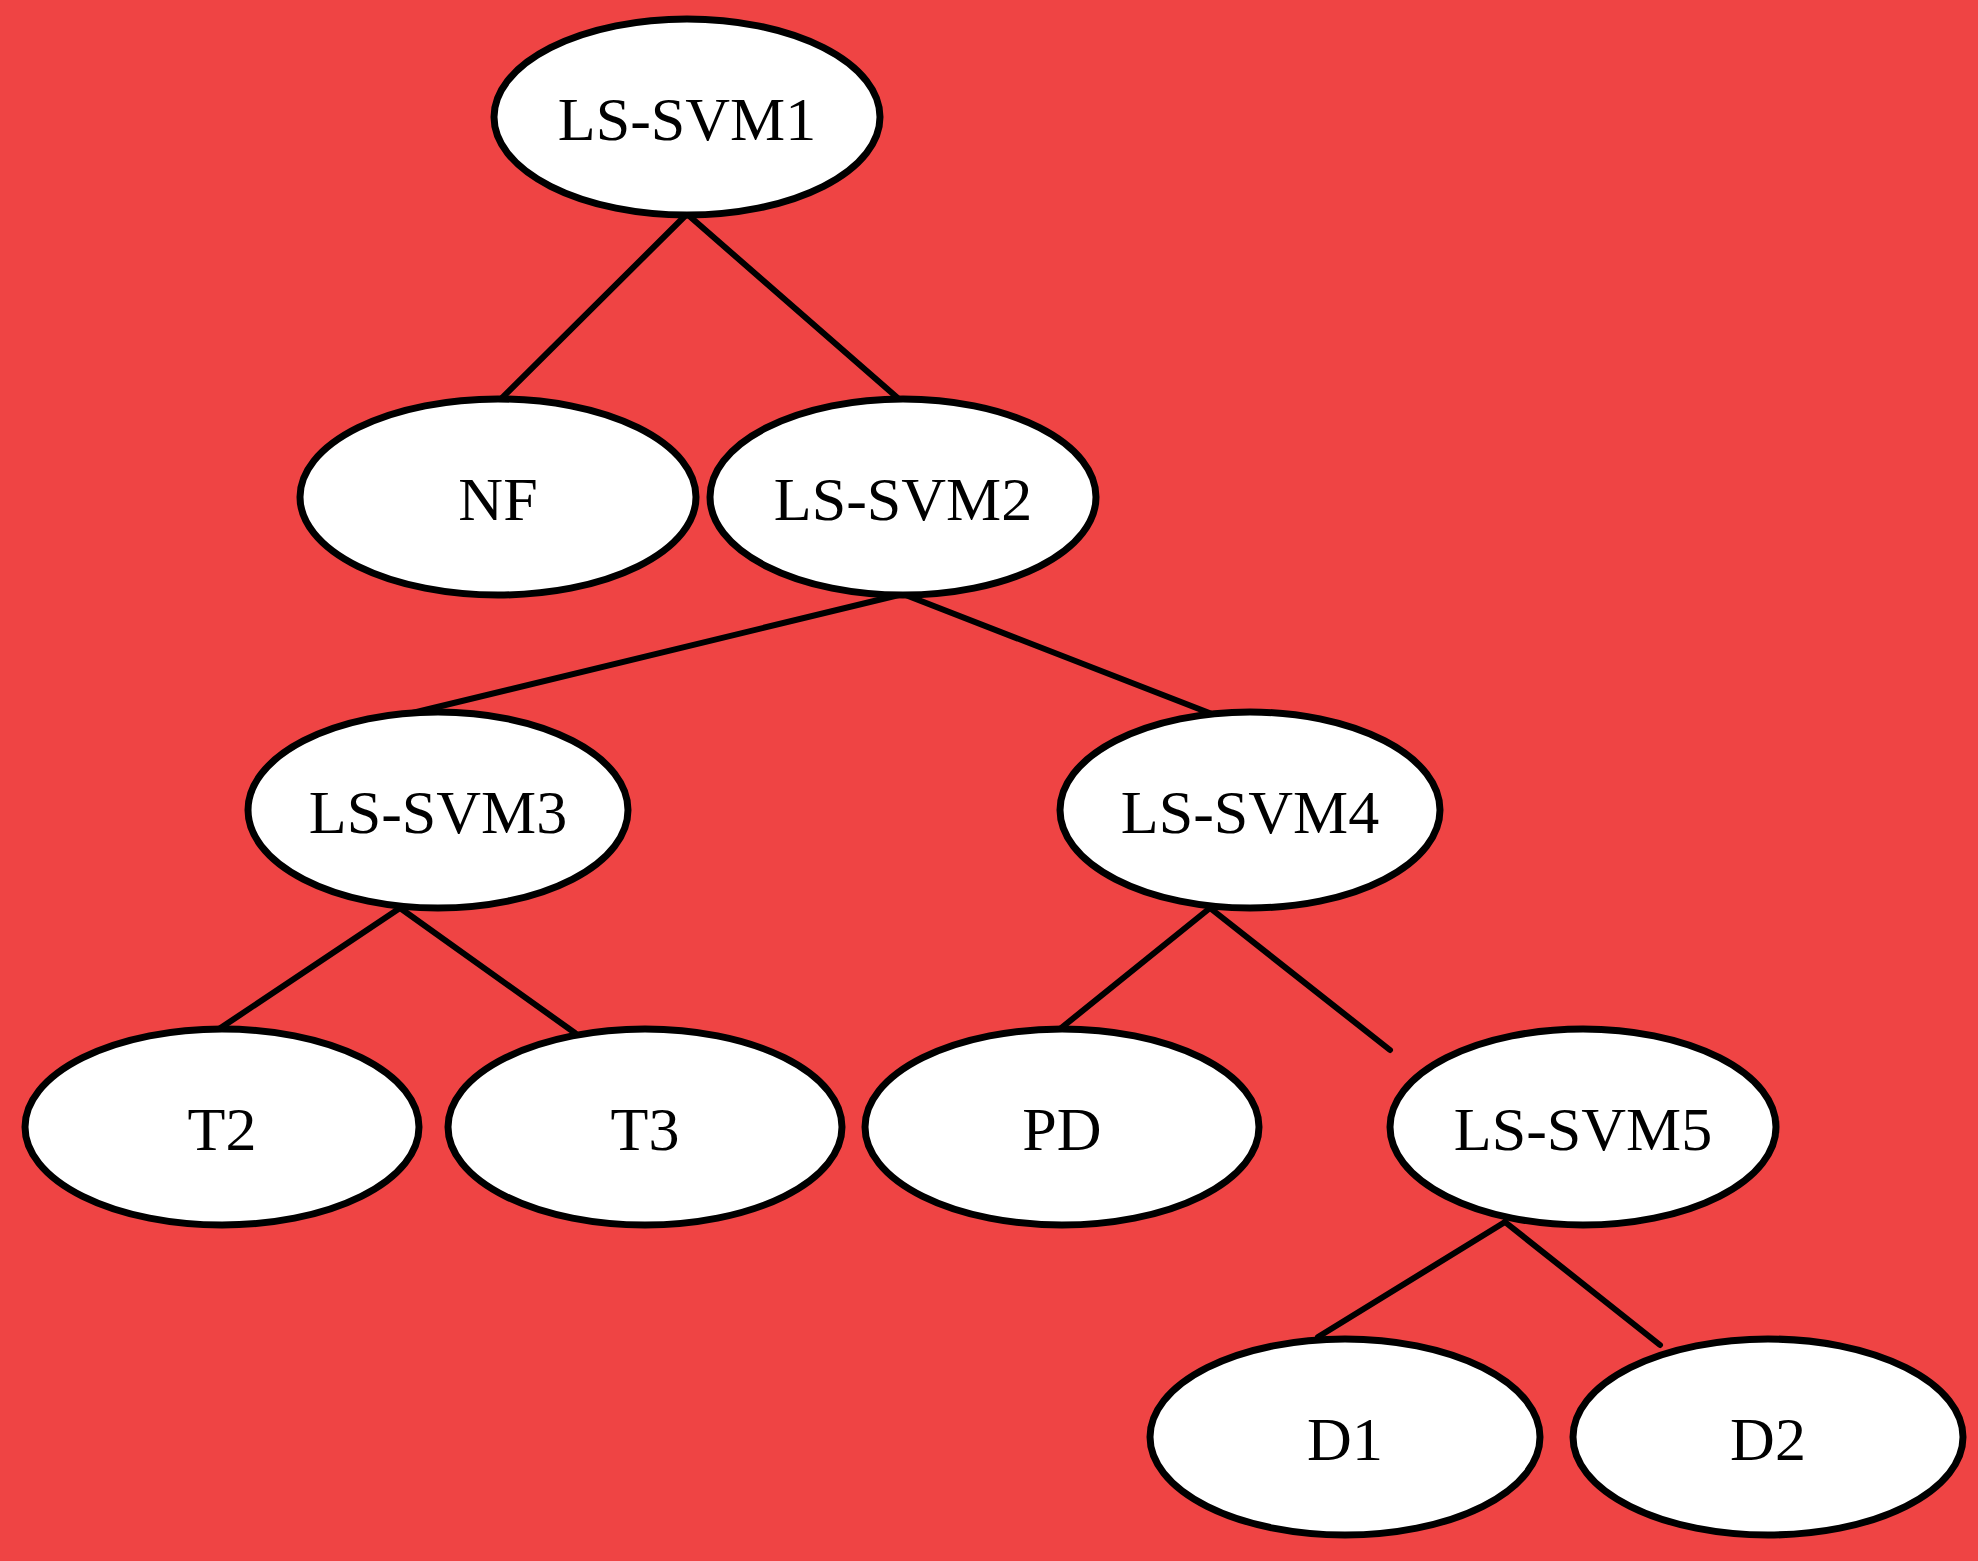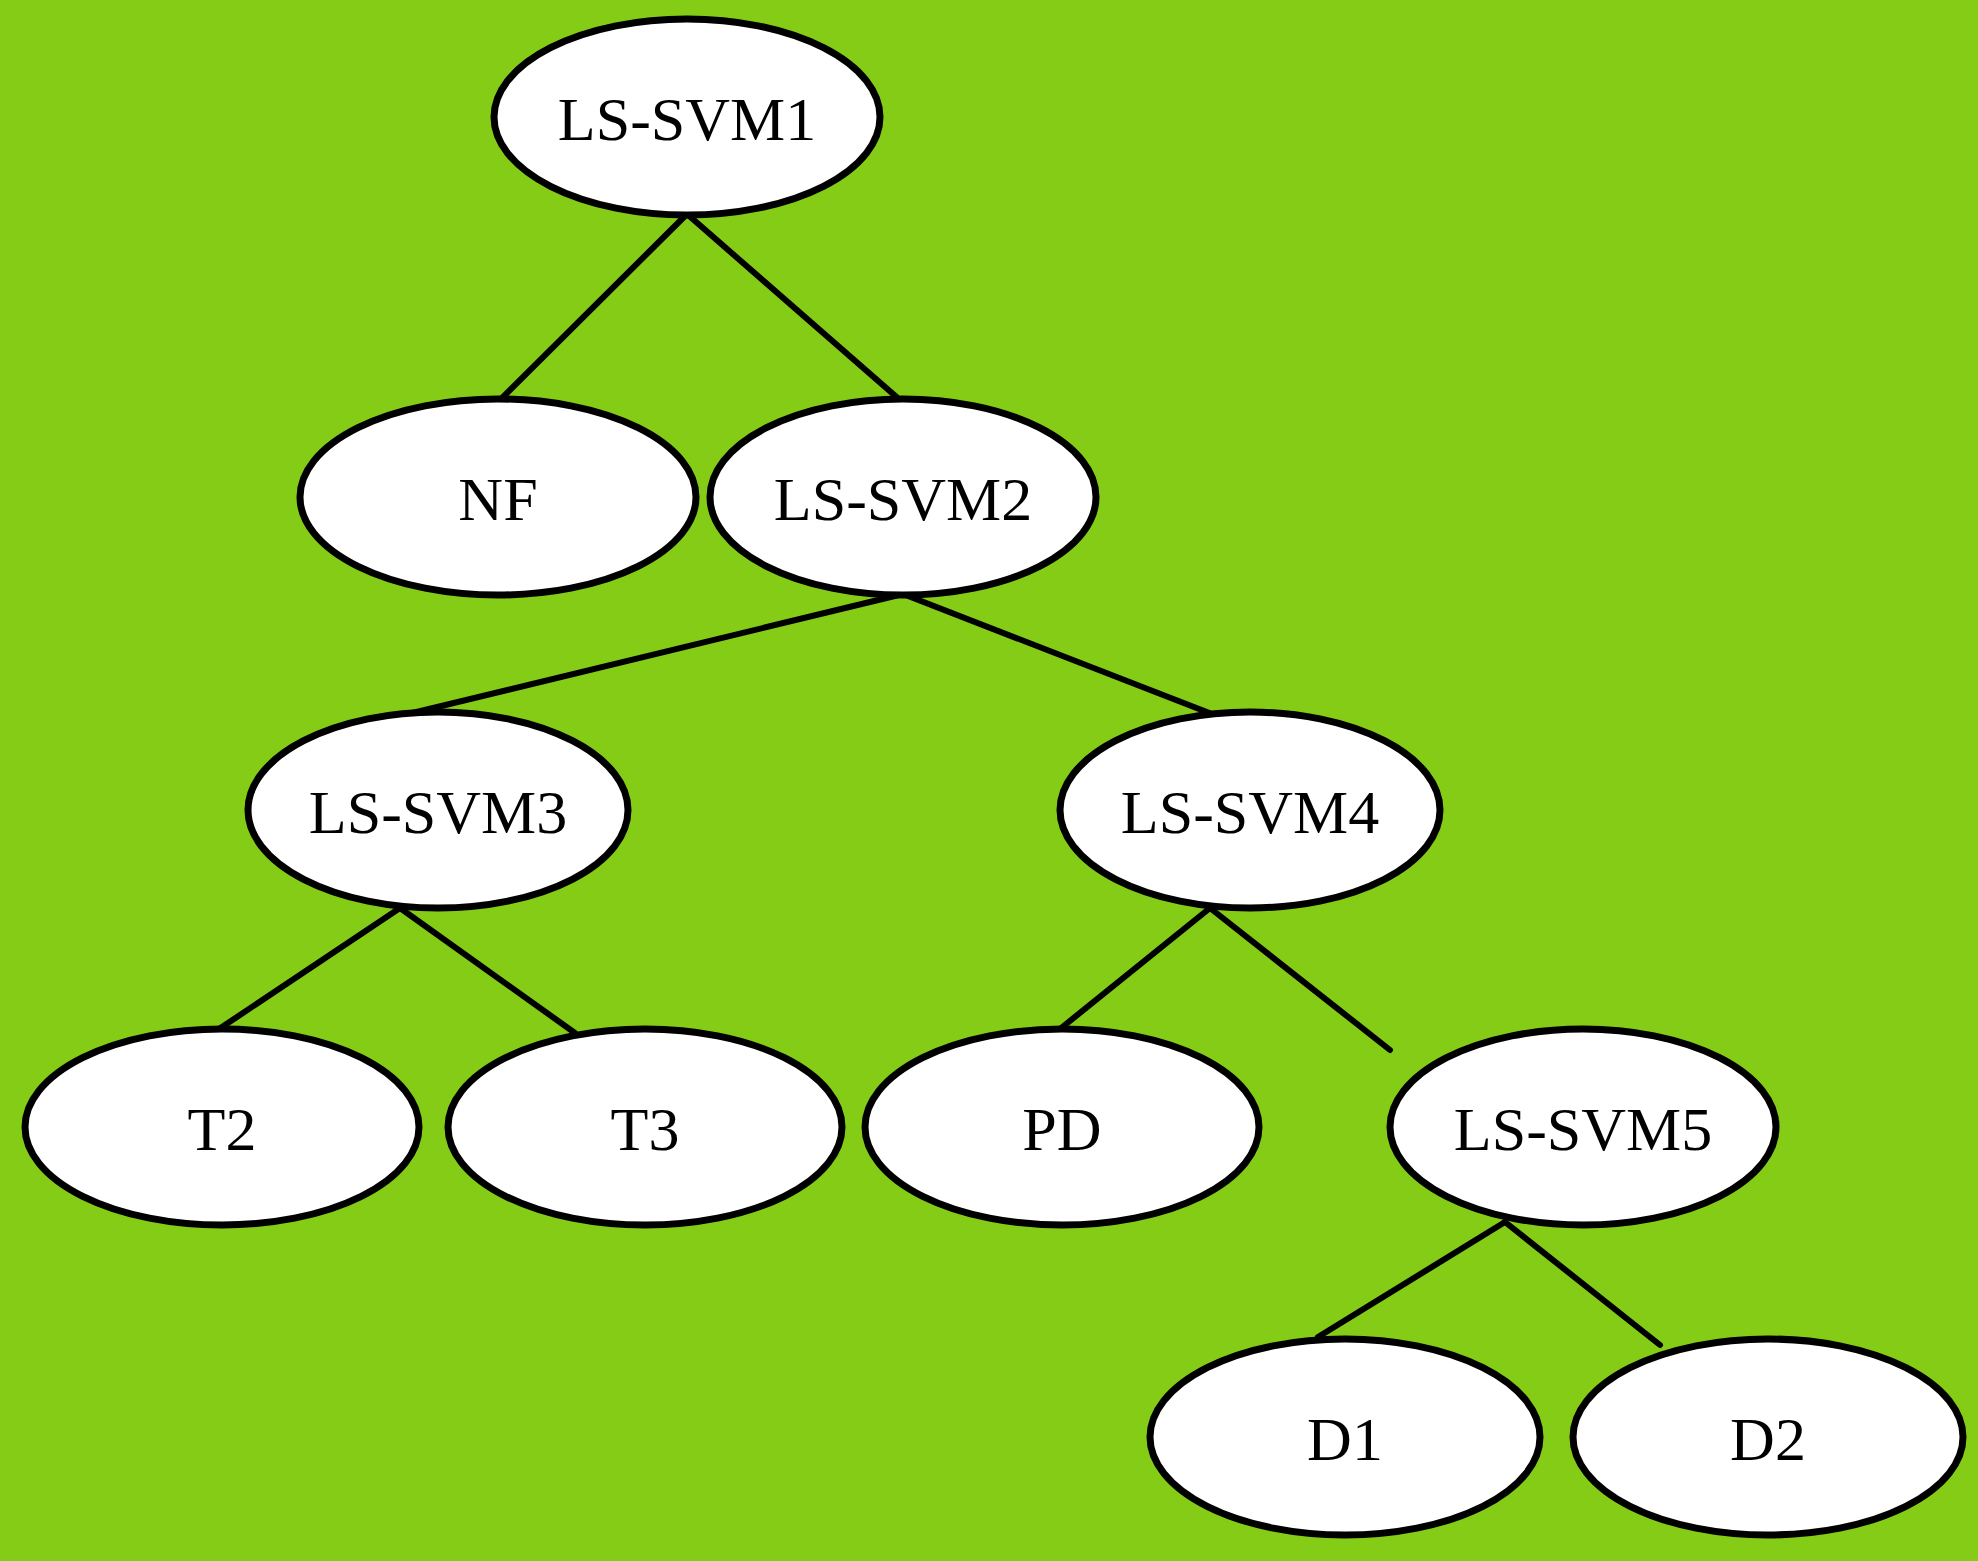--- a/index.html
+++ b/index.html
@@ -4,21 +4,21 @@
 <style>
   html, body {
     margin: 0;
     padding: 0;
     background: #ffffff;
   }
   #diagram-root {
     position: relative;
     width: 1978px;
     height: 1561px;
-    background: #84cc16;
+    background: #ef4444;
     overflow: hidden;
     font-family: "Liberation Serif", "DejaVu Serif", serif;
   }
   #tree-svg {
     position: absolute;
     left: 0;
     top: 0;
     width: 1978px;
     height: 1561px;
     display: block;

